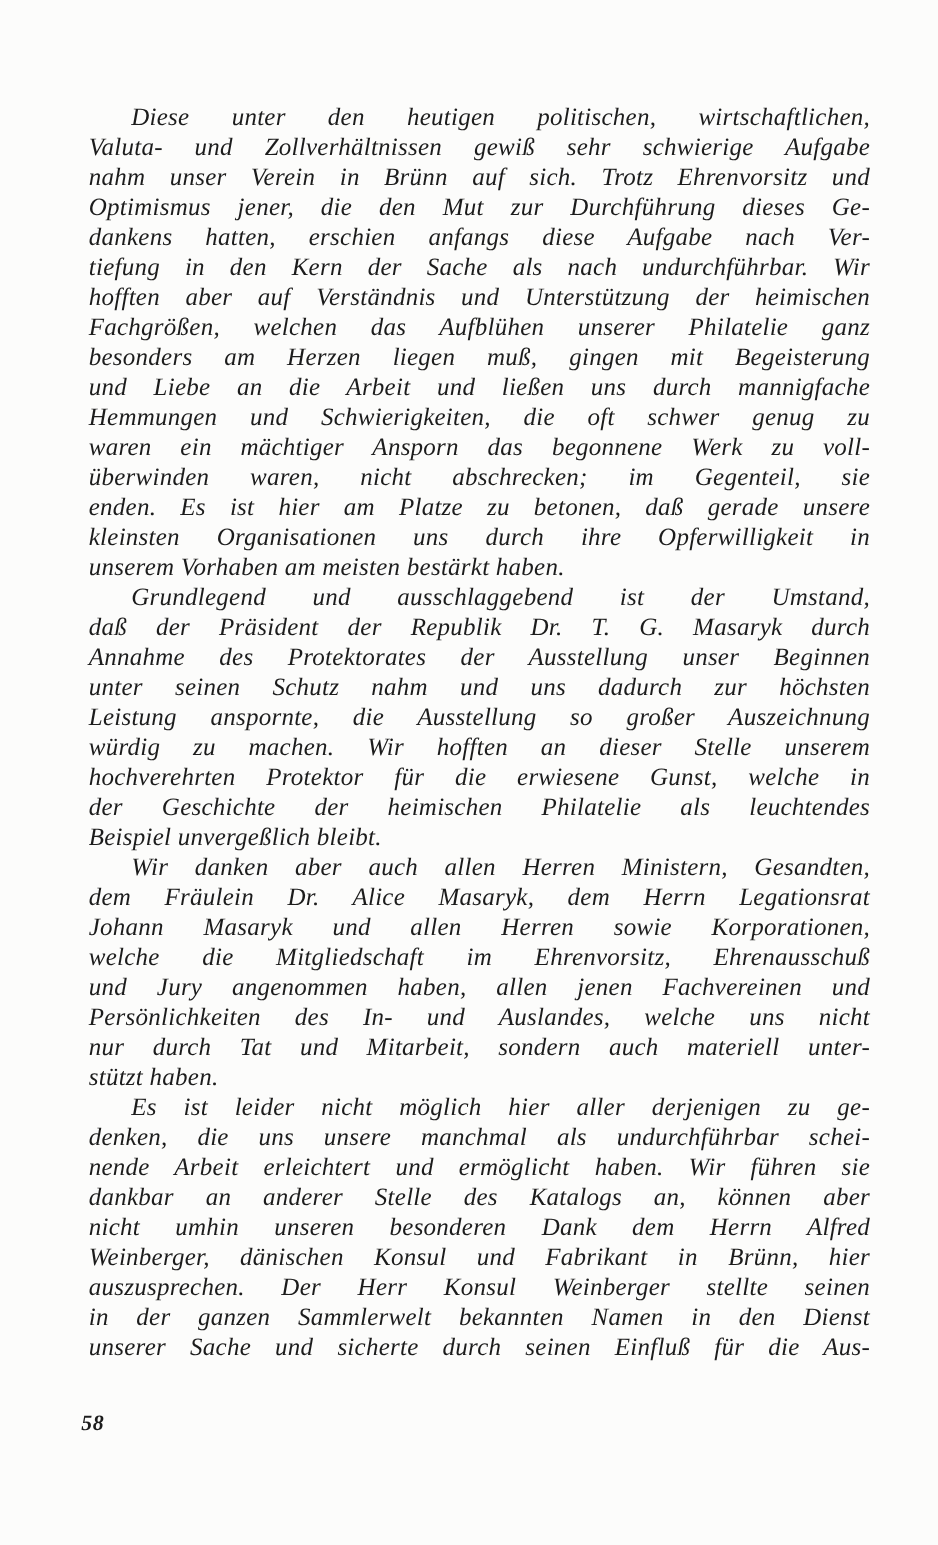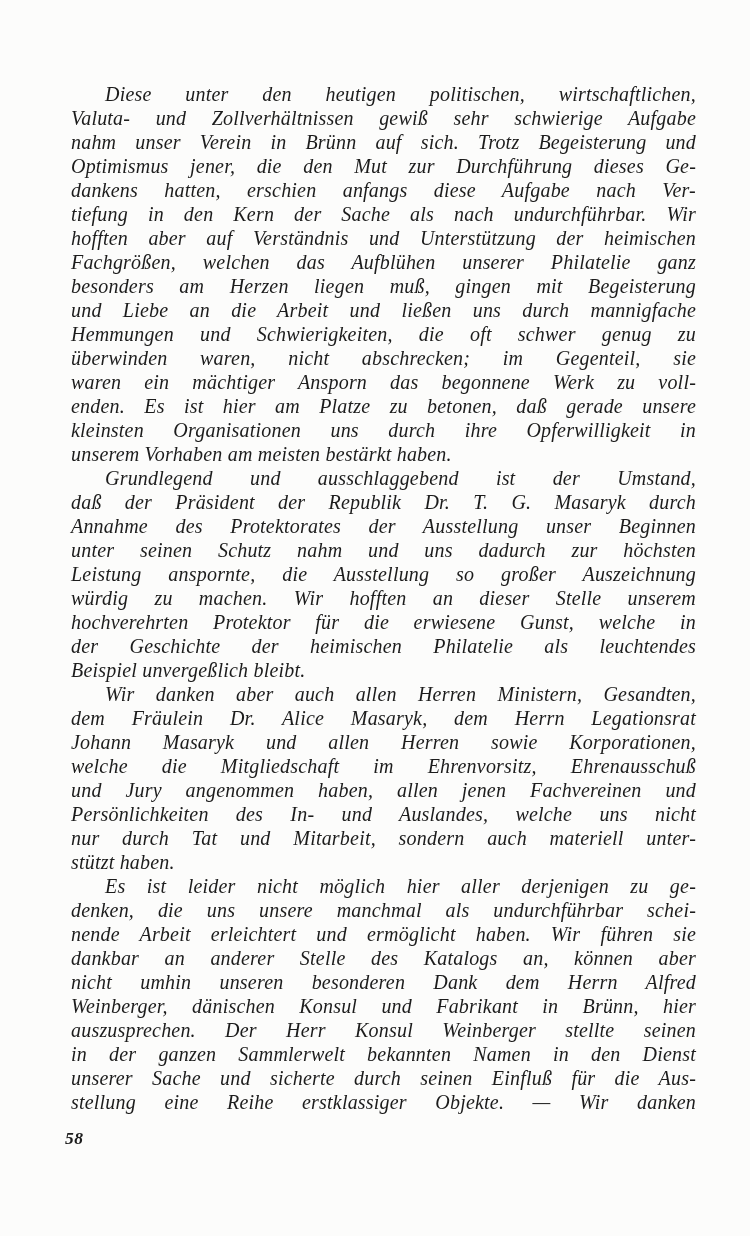--- a/index.html
+++ b/index.html
@@ -53,31 +53,31 @@
     letter-spacing: 0.5px;
   }
 </style>
 </head>
 <body>
 
 <div class="page">
   <div class="text-block" id="text-block">
       <div class="line indent">Diese unter den heutigen politischen, wirtschaftlichen,</div>
       <div class="line">Valuta- und Zollverhältnissen gewiß sehr schwierige Aufgabe</div>
-      <div class="line">nahm unser Verein in Brünn auf sich. Trotz Begeisterung und</div>
+      <div class="line">nahm unser Verein in Brünn auf sich. Trotz Ehrenvorsitz und</div>
       <div class="line">Optimismus jener, die den Mut zur Durchführung dieses Ge-</div>
       <div class="line">dankens hatten, erschien anfangs diese Aufgabe nach Ver-</div>
       <div class="line">tiefung in den Kern der Sache als nach undurchführbar. Wir</div>
       <div class="line">hofften aber auf Verständnis und Unterstützung der heimischen</div>
       <div class="line">Fachgrößen, welchen das Aufblühen unserer Philatelie ganz</div>
       <div class="line">besonders am Herzen liegen muß, gingen mit Begeisterung</div>
       <div class="line">und Liebe an die Arbeit und ließen uns durch mannigfache</div>
       <div class="line">Hemmungen und Schwierigkeiten, die oft schwer genug zu</div>
+      <div class="line">waren ein mächtiger Ansporn das begonnene Werk zu voll-</div>
       <div class="line">überwinden waren, nicht abschrecken; im Gegenteil, sie</div>
-      <div class="line">waren ein mächtiger Ansporn das begonnene Werk zu voll-</div>
       <div class="line">enden. Es ist hier am Platze zu betonen, daß gerade unsere</div>
       <div class="line">kleinsten Organisationen uns durch ihre Opferwilligkeit in</div>
       <div class="line para-end">unserem Vorhaben am meisten bestärkt haben.</div>
       <div class="line indent">Grundlegend und ausschlaggebend ist der Umstand,</div>
       <div class="line">daß der Präsident der Republik Dr. T. G. Masaryk durch</div>
       <div class="line">Annahme des Protektorates der Ausstellung unser Beginnen</div>
       <div class="line">unter seinen Schutz nahm und uns dadurch zur höchsten</div>
       <div class="line">Leistung anspornte, die Ausstellung so großer Auszeichnung</div>
       <div class="line">würdig zu machen.  Wir hofften an dieser Stelle unserem</div>
       <div class="line">hochverehrten Protektor für die erwiesene Gunst, welche in</div>
@@ -93,16 +93,15 @@
       <div class="line para-end">stützt haben.</div>
       <div class="line indent">Es ist leider nicht möglich hier aller derjenigen zu ge-</div>
       <div class="line">denken, die uns unsere manchmal als undurchführbar schei-</div>
       <div class="line">nende Arbeit erleichtert und ermöglicht haben. Wir führen sie</div>
       <div class="line">dankbar an anderer Stelle des Katalogs an, können aber</div>
       <div class="line">nicht umhin unseren besonderen Dank dem Herrn Alfred</div>
       <div class="line">Weinberger, dänischen Konsul und Fabrikant in Brünn, hier</div>
       <div class="line">auszusprechen.  Der Herr Konsul Weinberger stellte seinen</div>
       <div class="line">in der ganzen Sammlerwelt bekannten Namen in den Dienst</div>
       <div class="line">unserer Sache und sicherte durch seinen Einfluß für die Aus-</div>
-      <div class="line">stellung eine Reihe erstklassiger Objekte. — Wir danken</div>
     </div>
   <div class="page-number">58</div>
 </div>
 
 </body></html>

